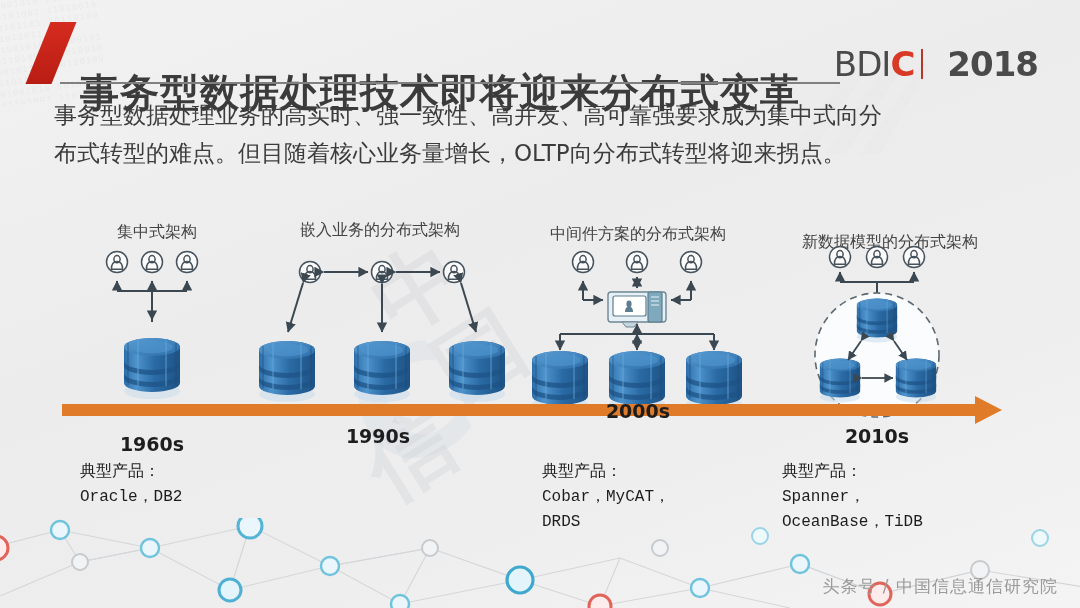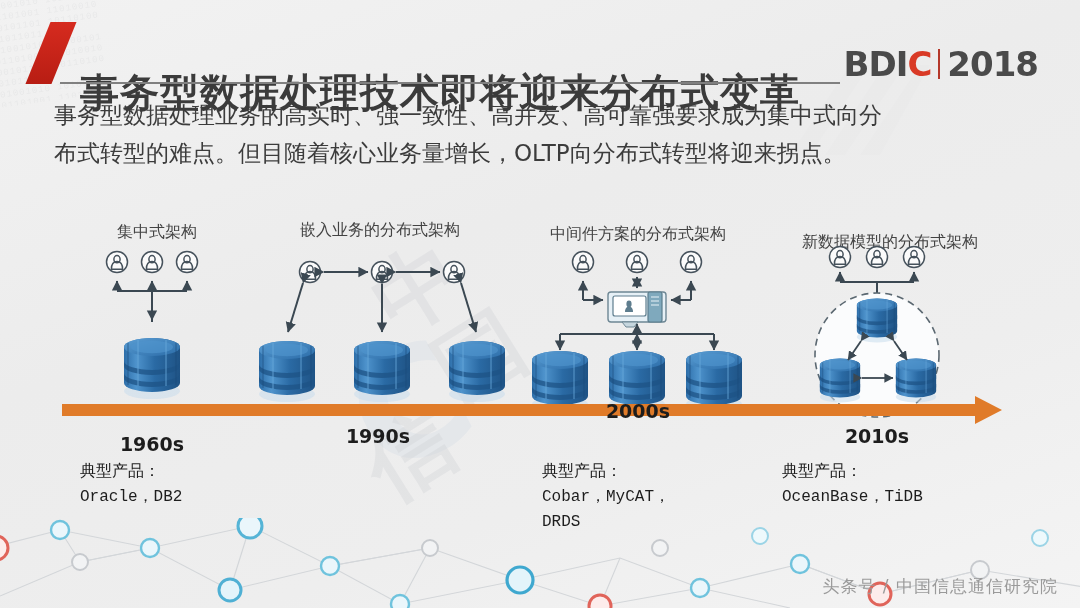--- a/index.html
+++ b/index.html
@@ -64,24 +64,24 @@
   }
   .title-rule {
     position: absolute; left: 60px; top: 82px; width: 780px; height: 2px;
     background: #808080;
   }
   .brand {
     position: absolute; right: 42px; top: 44px;
     display: flex; align-items: baseline; gap: 0px;
     font-family: "DejaVu Sans", sans-serif;
   }
-  .brand .bdi { font-size: 34px; font-weight: 700; color:#4a4a4a; letter-spacing:-1px; }
+  .brand .bdi { font-size: 34px; font-weight: 400; color:#4a4a4a; letter-spacing:-1px; }
   .brand .c   { font-size: 34px; font-weight: 800; color:#d93a26; letter-spacing:-1px; }
   .brand .bar { width:2px; height:30px; background:#b5382a; margin:0 7px; align-self:center; }
-  .brand .yr  { font-size: 34px; font-weight: 800; color:#4a4a4a; letter-spacing:-1px; }
+  .brand .yr  { font-size: 34px; font-weight: 800; color:#4a4a4a; letter-spacing:-1px;margin-left:17px; }
 
   
   .subtitle {
     position: absolute; left: 54px; top: 96px; width: 990px;
     font-size: 23px; line-height: 38px; color: #3c3c3c;
     font-family: "DejaVu Sans", sans-serif;
   }
   .subtitle div { white-space: nowrap; }
 
   
@@ -305,20 +305,21 @@
     <div>典型产品：</div>
     <div>Oracle，DB2</div>
   </div>
   <div class="desc" style="left:542px; top:460px;">
     <div>典型产品：</div>
     <div>Cobar，MyCAT，</div>
     <div>DRDS</div>
   </div>
   <div class="desc" style="left:782px; top:460px;">
     <div>典型产品：</div>
+    <div>Spanner，</div>
     <div>OceanBase，TiDB</div>
   </div>
 
   <svg class="footer-net" viewBox="0 0 1080 90">
     <g stroke="#d3d6d9" stroke-width="1.1" fill="none">
       <path d="M-10,30 L60,12 L150,30 L250,8 L330,48 L430,30 L520,62 L620,40 L700,70 L800,46 L880,76 L980,52 L1090,70"></path>
       <path d="M0,78 L80,44 L150,30 L230,72 L330,48 L400,86 L520,62 L600,88 L700,70 L790,90"></path>
       <path d="M60,12 L80,44 L150,30"></path>
       <path d="M250,8 L230,72"></path>
       <path d="M430,30 L400,86"></path>

